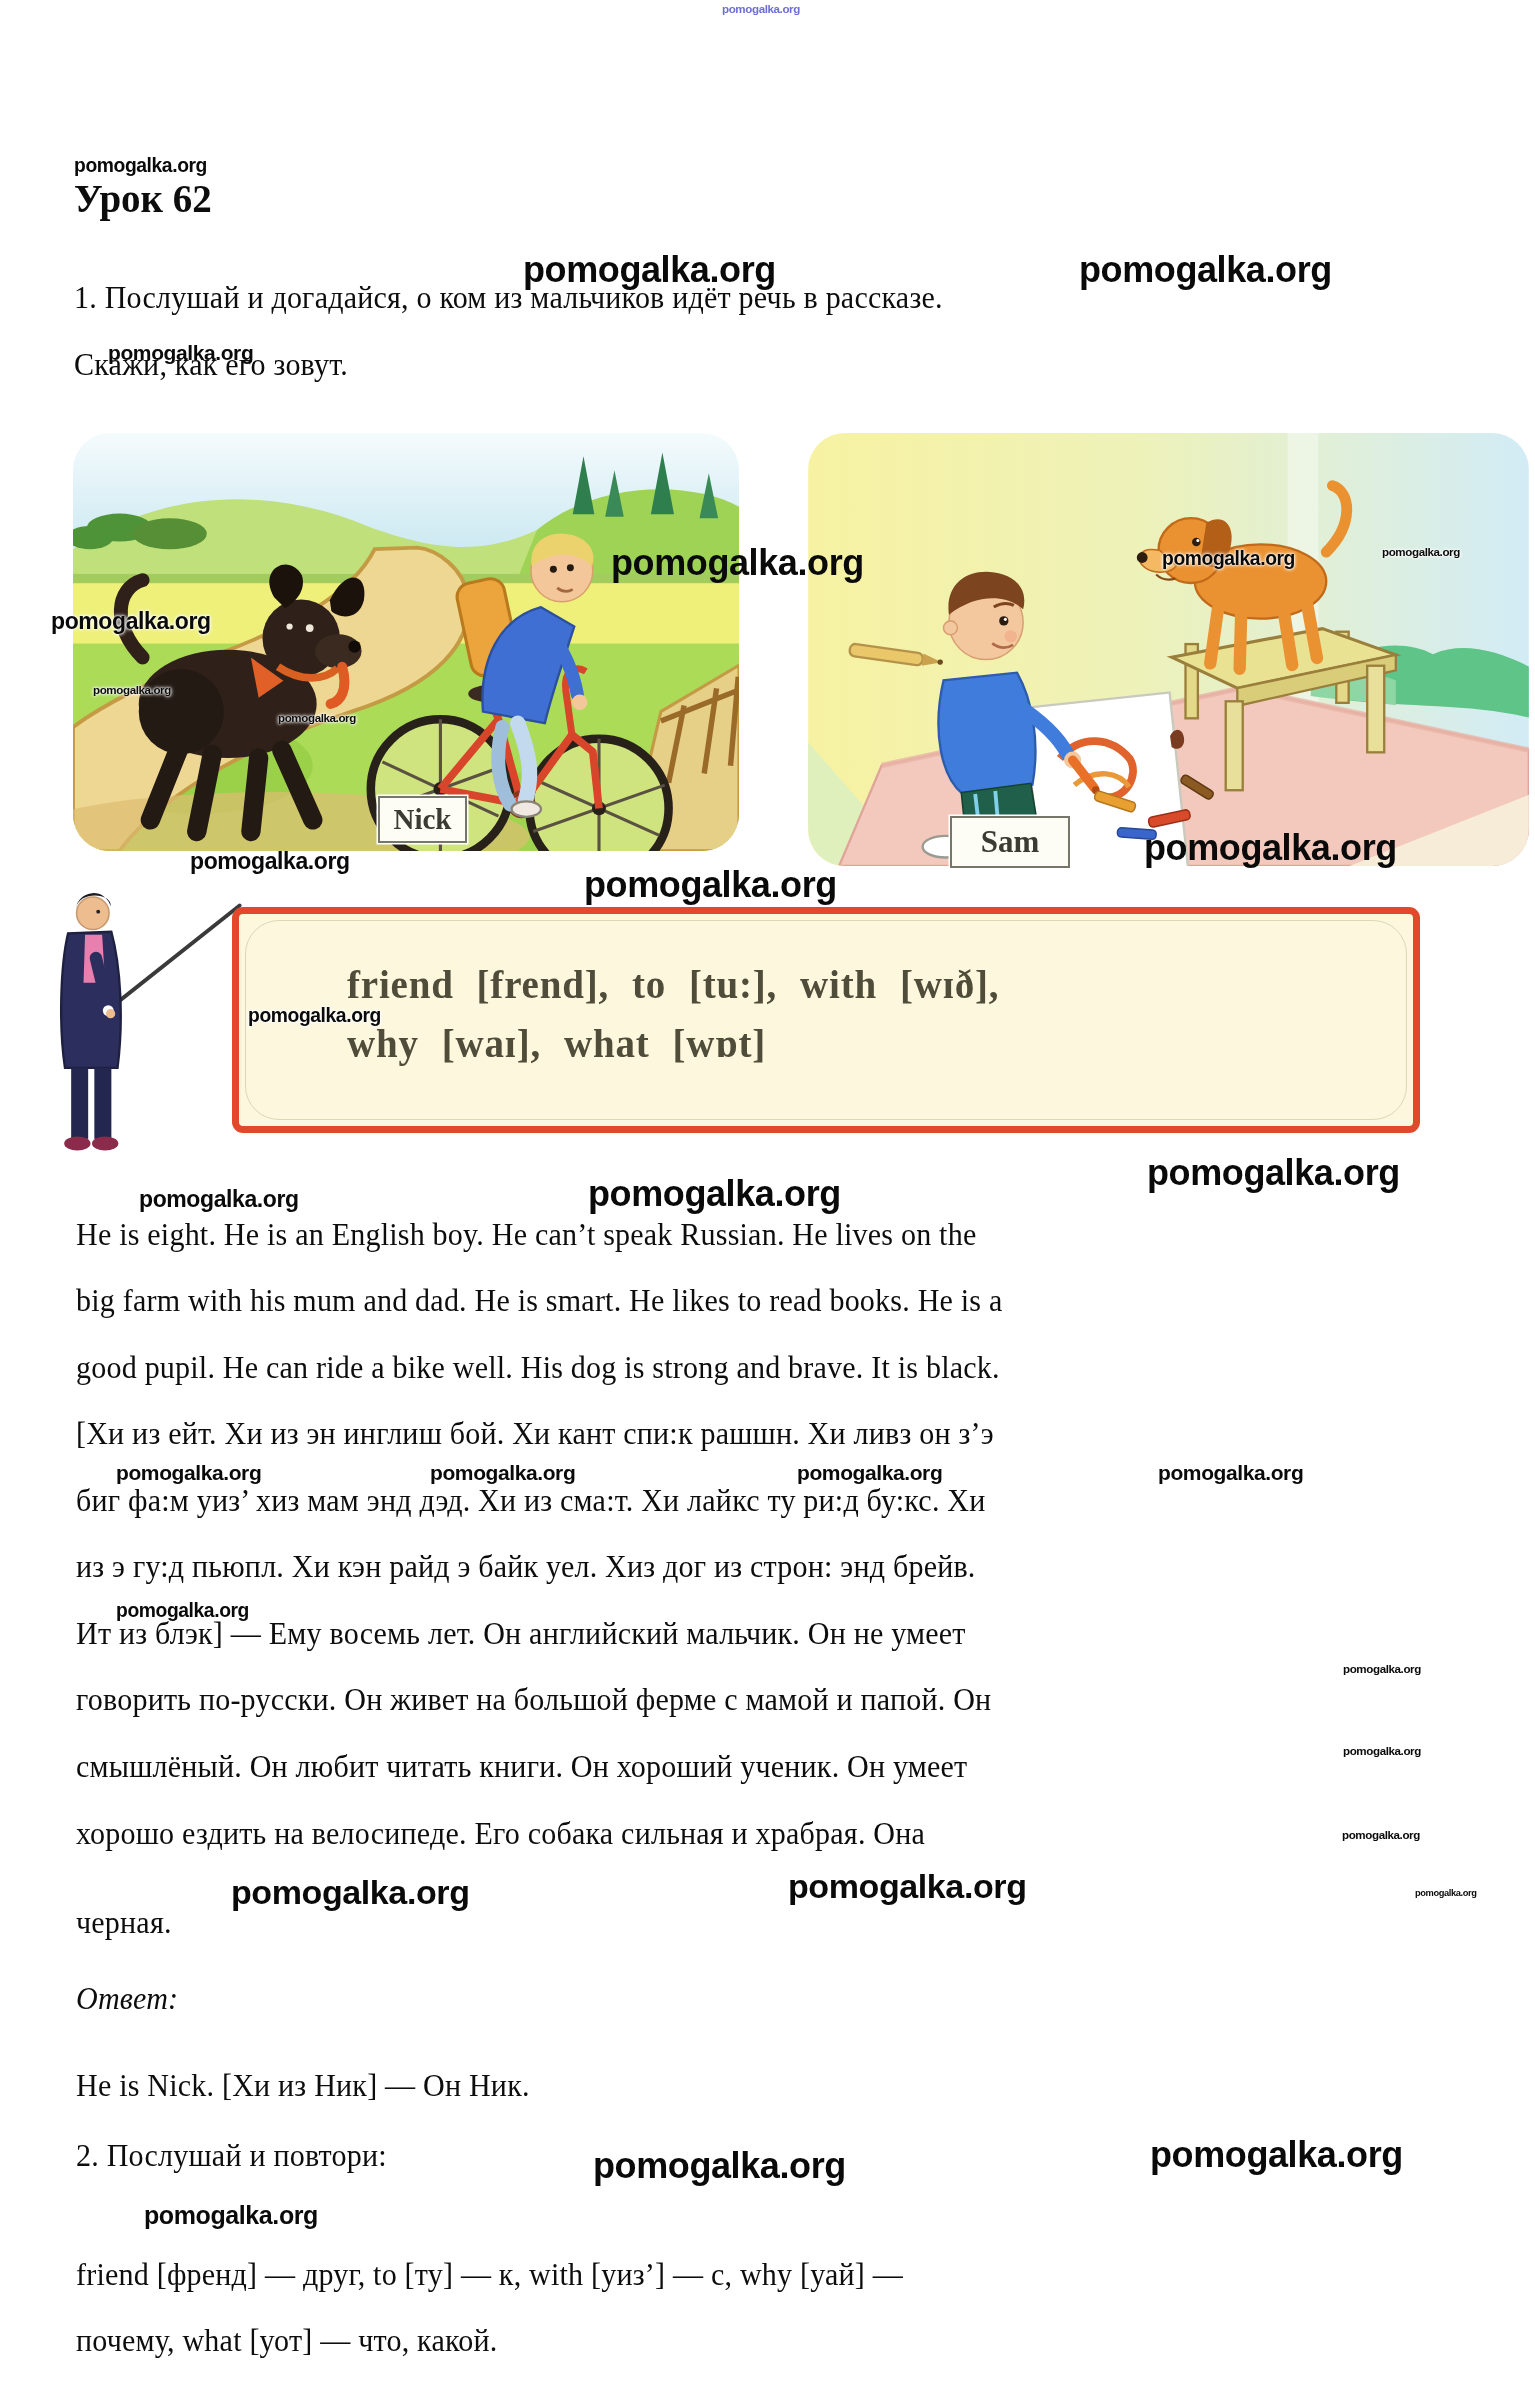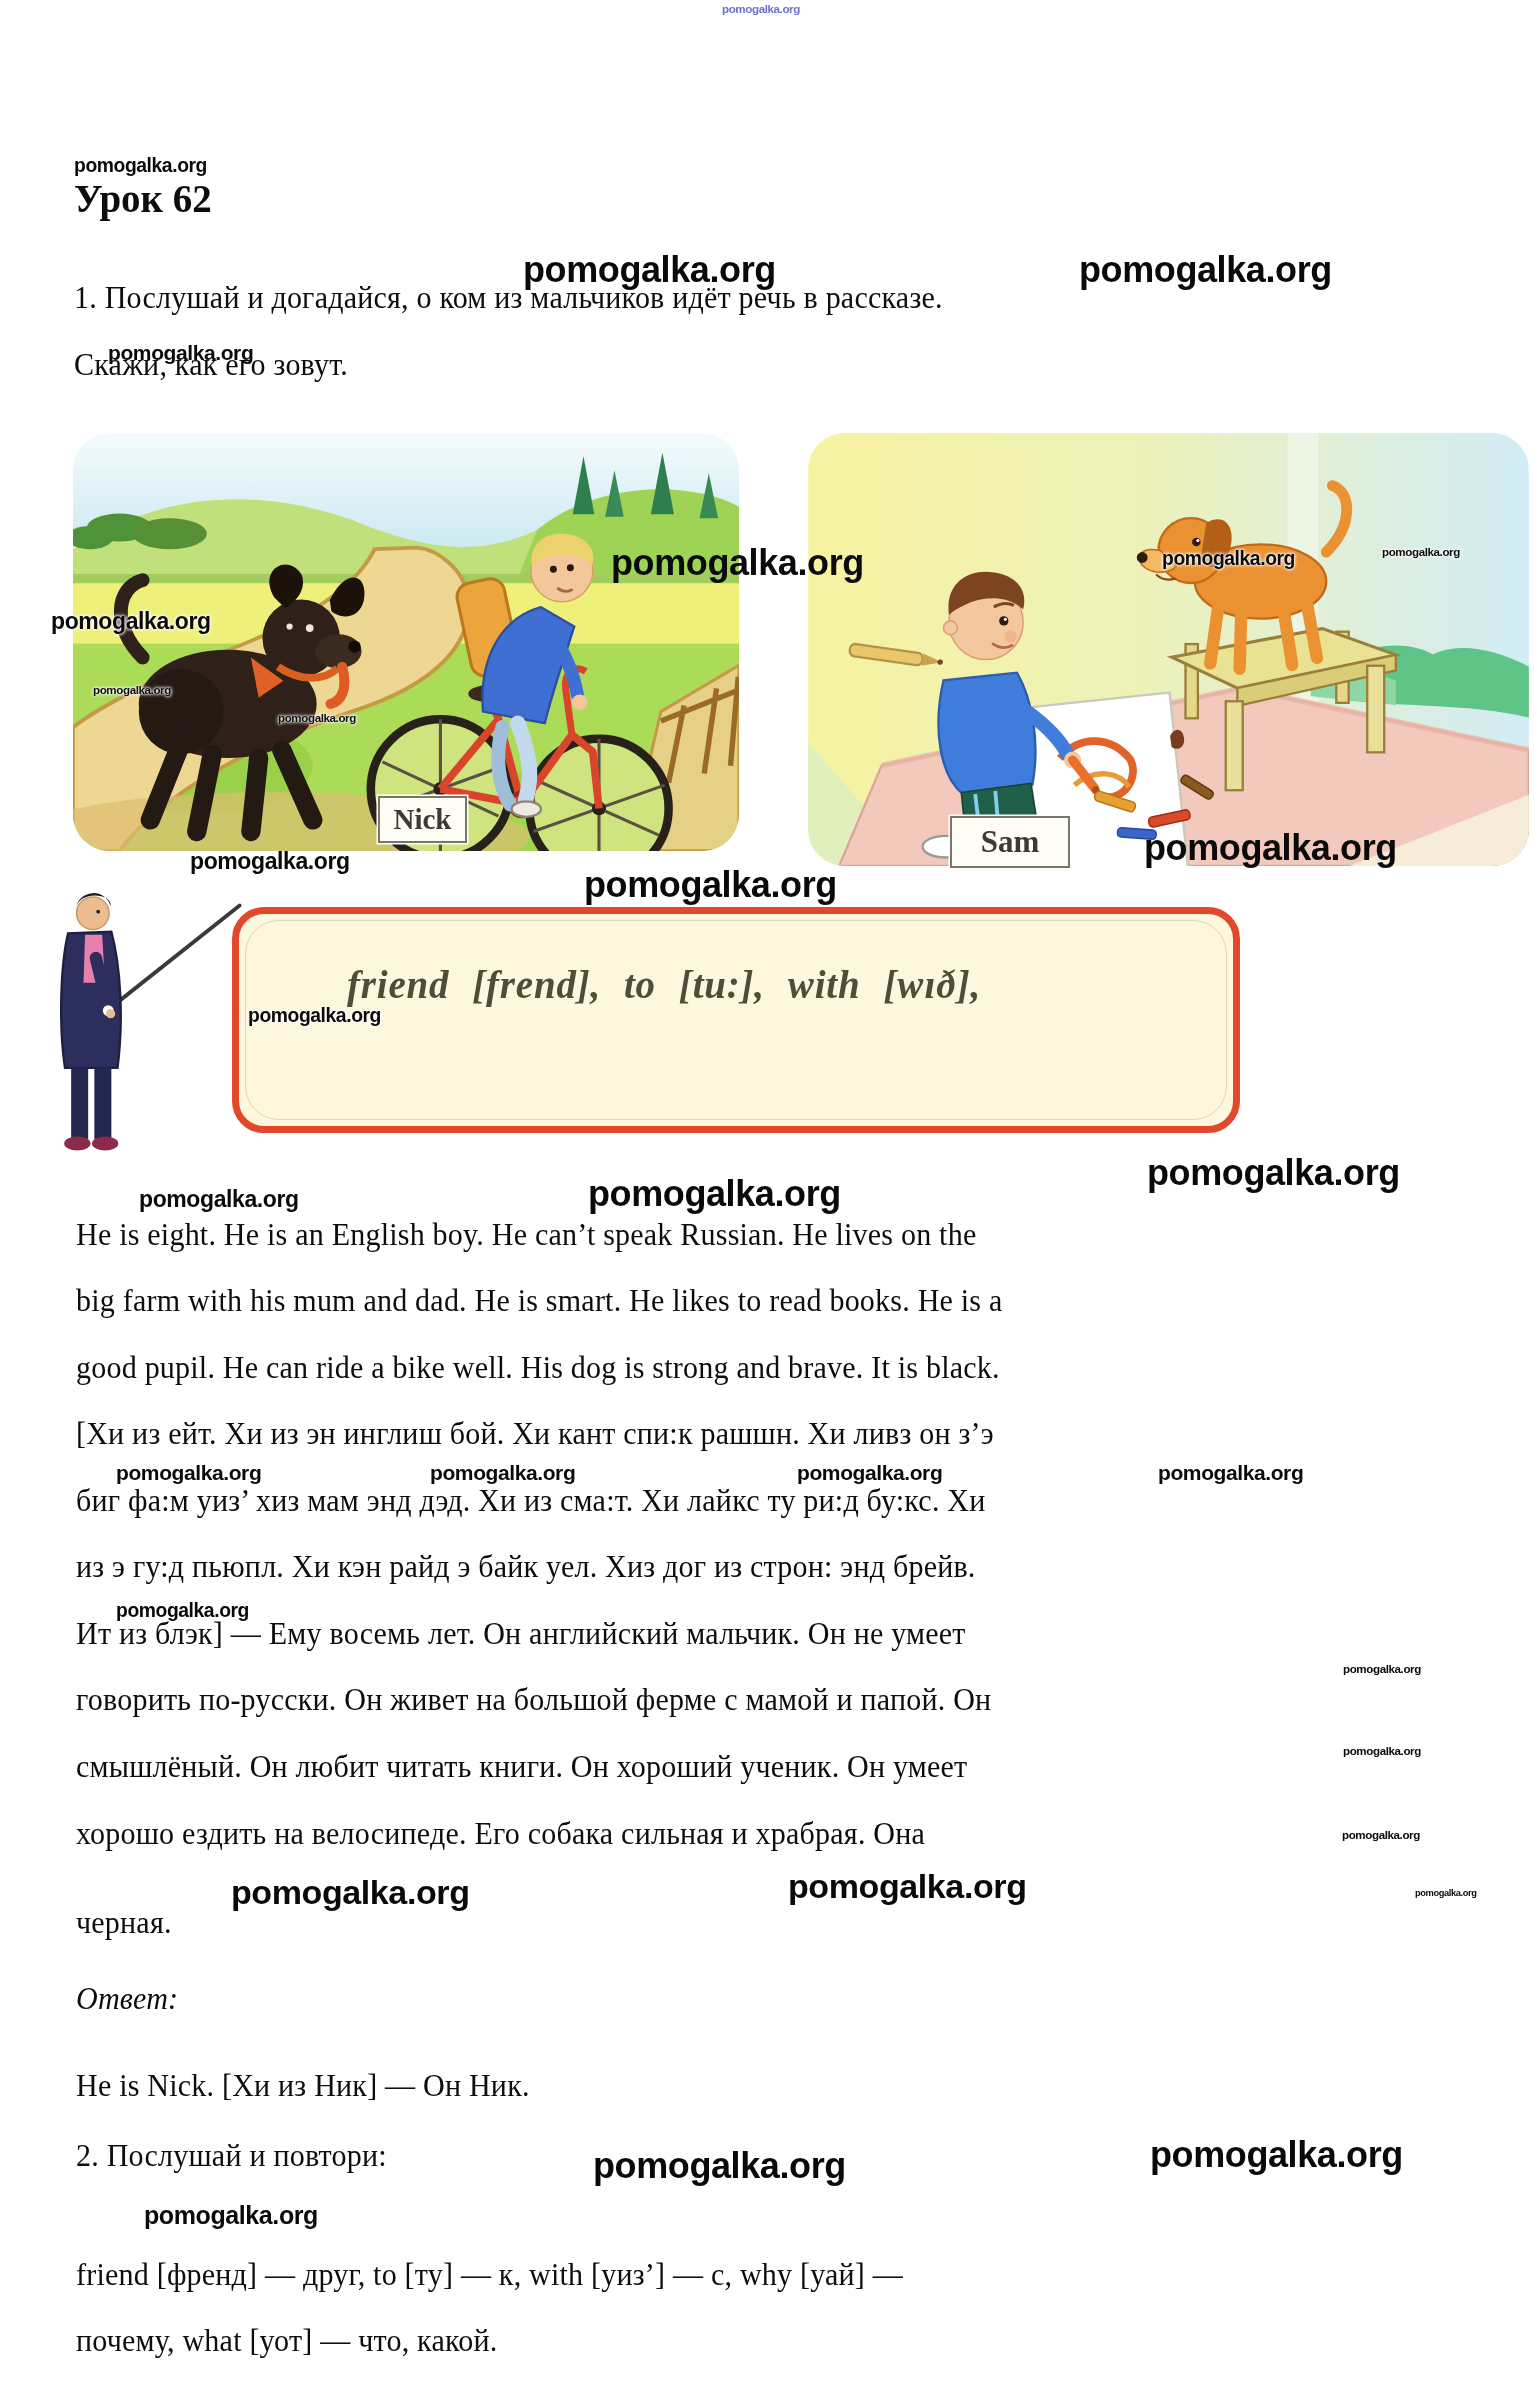--- a/index.html
+++ b/index.html
@@ -23,22 +23,22 @@
   .wm-xxs{font-size:9.3px;}
   .wm-blue{font-size:11.6px;color:#5456c8;font-weight:bold;opacity:.85;}
   .wm-glow{text-shadow:0 0 4.6px #fff,0 0 3.1px #fff,0 0 1.5px #fff;}
   
   .pic{position:absolute;border-radius:37px;overflow:hidden;}
   .pic svg{display:block;width:100%;height:100%;}
   .plabel{position:absolute;background:#fdfdf6;border:2.3px solid #77766a;
           font-family:"Liberation Serif",serif;font-weight:bold;color:#3c3b33;
           display:flex;align-items:center;justify-content:center;box-shadow:0 0 0 1.5px #fff;}
   
-  .vocab{position:absolute;left:232px;top:907px;width:1008px;height:226px;
-         background:#fcf7dd;border:7.7px solid #e2492c;border-radius:32px;box-sizing:border-box;font-style:italic;}
+  .vocab{position:absolute;left:232px;top:907px;width:1188px;height:226px;
+         background:#fcf7dd;border:7.7px solid #e2492c;border-radius:11px;box-sizing:border-box;}
   .vocab::before{content:"";position:absolute;left:6.2px;top:6.2px;right:6.2px;bottom:6.2px;
          border:1.5px solid #cfc9a6;border-radius:34px;opacity:.7;}
   .vocab .vline{position:relative;margin-left:108px;font-size:39px;font-weight:bold;
          color:#4f4c3a;word-spacing:12.4px;letter-spacing:0.8px;white-space:nowrap;
          font-family:"Liberation Serif",serif;}
   .vline.l1{margin-top:48px;}
   .vline.l2{margin-top:14px;}
   .teacher{position:absolute;left:37px;top:873px;width:209px;height:286px;}
 </style>
 </head>
@@ -221,20 +221,21 @@
     <circle cx="95" cy="182" r="6" fill="#edbd90"></circle>
     <path d="M46,110 L40,182" stroke="#2c2f5e" stroke-width="14" stroke-linecap="round"></path>
     <rect x="44" y="252" width="22" height="92" fill="#23264e"></rect>
     <rect x="74" y="252" width="22" height="92" fill="#23264e"></rect>
     <ellipse cx="52" cy="350" rx="17" ry="9" fill="#8b2a4a"></ellipse>
     <ellipse cx="88" cy="350" rx="17" ry="9" fill="#8b2a4a"></ellipse>
   </svg>
 
   <div class="vocab">
     <div class="vline l1">friend [frend], to [tu:], with [wɪð],</div>
+    <div class="vline l2">why [waɪ], what [wɒt]</div>
   </div>
 
   <div class="t body40" style="left:76px;top:1217px;">He is eight. He is an English boy. He can’t speak Russian. He lives on the</div>
   <div class="t body40" style="left:76px;top:1283px;">big farm with his mum and dad. He is smart. He likes to read books. He is a</div>
   <div class="t body40" style="left:76px;top:1350px;">good pupil. He can ride a bike well. His dog is strong and brave. It is black.</div>
   <div class="t body40" style="left:76px;top:1416px;">[Хи из ейт. Хи из эн инглиш бой. Хи кант спи:к рашшн. Хи ливз он з’э</div>
   <div class="t body40" style="left:76px;top:1483px;">биг фа:м уиз’ хиз мам энд дэд. Хи из сма:т. Хи лайкс ту ри:д бу:кс. Хи</div>
   <div class="t body40" style="left:76px;top:1549px;">из э гу:д пьюпл. Хи кэн райд э байк уел. Хиз дог из строн: энд брейв.</div>
   <div class="t body40" style="left:76px;top:1616px;">Ит из блэк] — Ему восемь лет. Он английский мальчик. Он не умеет</div>
   <div class="t body40" style="left:76px;top:1682px;">говорить по-русски. Он живет на большой ферме с мамой и папой. Он</div>

